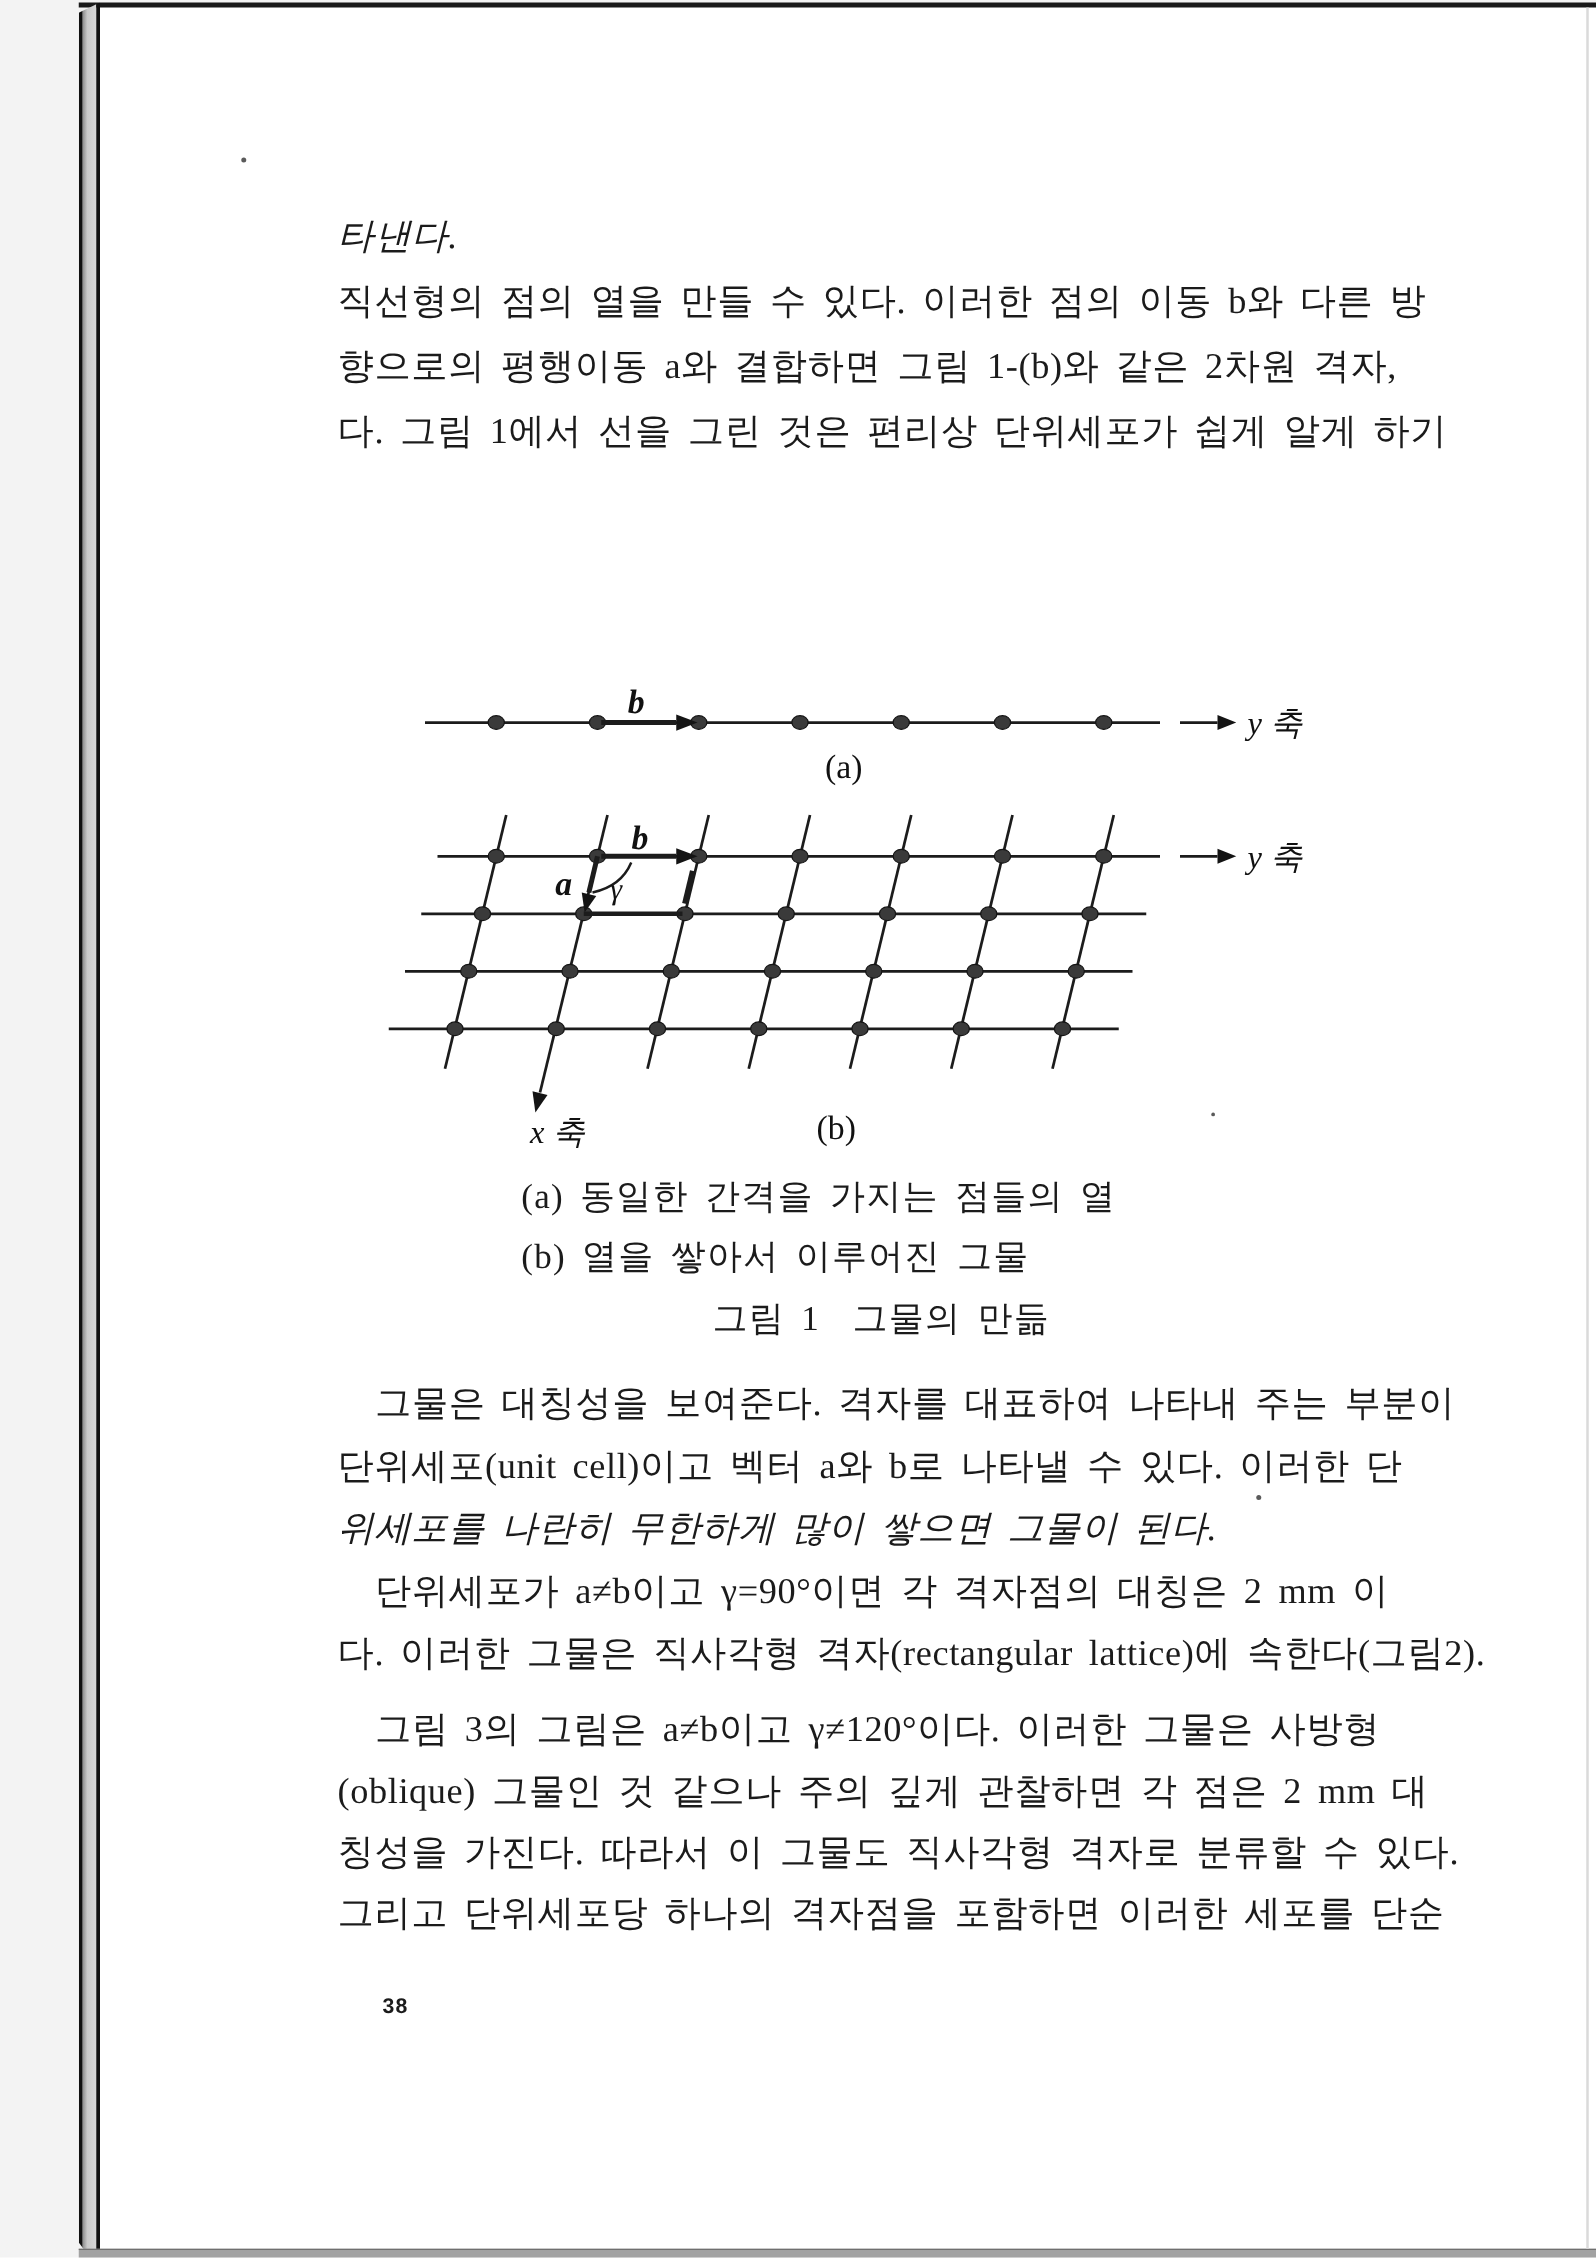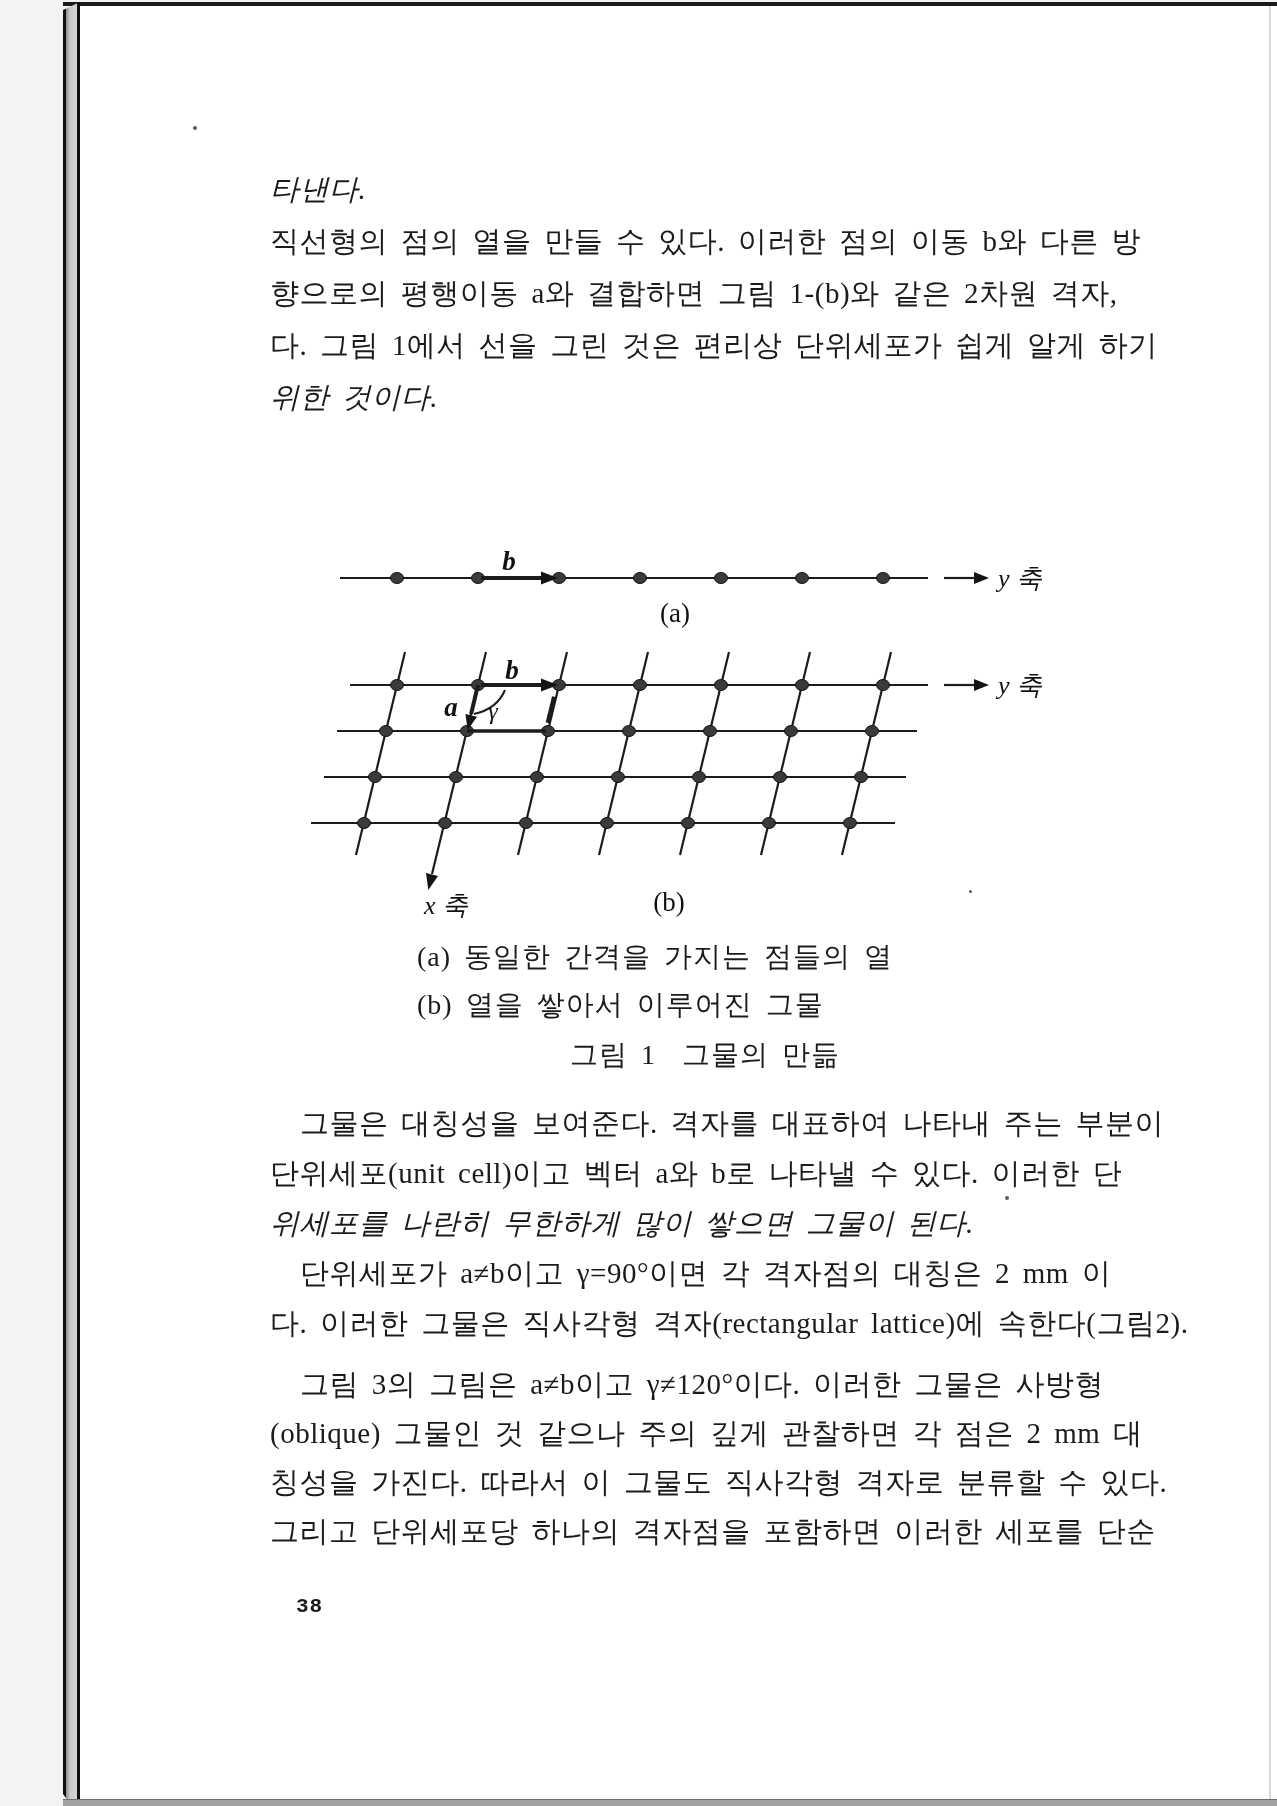--- a/index.html
+++ b/index.html
@@ -26,22 +26,22 @@
     text-align:justify;text-align-last:justify;
     word-spacing:5px;letter-spacing:0.5px;white-space:nowrap;
   }
   .lh50 .tline{line-height:50px;height:50px;}
   .lh49 .tline{line-height:49px;height:49px;}
   .ind{padding-left:30px;box-sizing:border-box;}
   .noj{text-align:left;text-align-last:left;font-style:italic;}
 
   .caption{position:absolute;font-size:28px;letter-spacing:1px;word-spacing:5px;}
   .caption-title{white-space:pre;}
-  .pageno{position:absolute;left:296px;top:1595px;font-size:21px;font-weight:600;
-    font-family:Liberation Mono, monospace;letter-spacing:1px;}
+  .pageno{position:absolute;left:306px;top:1595px;font-size:17px;font-weight:600;
+    font-family:Liberation Sans, sans-serif;letter-spacing:1px;}
 
   .figure-svg{position:absolute;left:270px;top:538px;width:800px;height:392px;}
   .speck{position:absolute;border-radius:50%;background:#5a5a5a;}
 </style>
 </head>
 <body>
 
 <div class="page"></div>
 <div class="top-line"></div>
 <div class="spine"></div>
@@ -53,21 +53,20 @@
 <div class="speck" style="left:969px;top:890px;width:3px;height:3px;"></div>
 
 <div class="pblock" style="top:163px">
   <div class="tline noj">타낸다.</div>
 </div>
 
 <div class="pblock" style="top:215px">
   <div class="tline">직선형의 점의 열을 만들 수 있다. 이러한 점의 이동 b와 다른 방</div>
   <div class="tline">향으로의 평행이동 a와 결합하면 그림 1-(b)와 같은 2차원 격자,</div>
   <div class="tline">다. 그림 1에서 선을 그린 것은 편리상 단위세포가 쉽게 알게 하기</div>
-  <div class="tline noj">위한 것이다.</div>
 </div>
 
 <div class="pblock lh50" style="top:1098px">
   <div class="tline ind">그물은 대칭성을 보여준다. 격자를 대표하여 나타내 주는 부분이</div>
   <div class="tline">단위세포(unit cell)이고 벡터 a와 b로 나타낼 수 있다. 이러한 단</div>
   <div class="tline noj">위세포를 나란히 무한하게 많이 쌓으면 그물이 된다.</div>
 </div>
 
 <div class="pblock lh50" style="top:1248px">
   <div class="tline ind">단위세포가 a≠b이고 γ=90°이면 각 격자점의 대칭은 2 mm 이</div>

